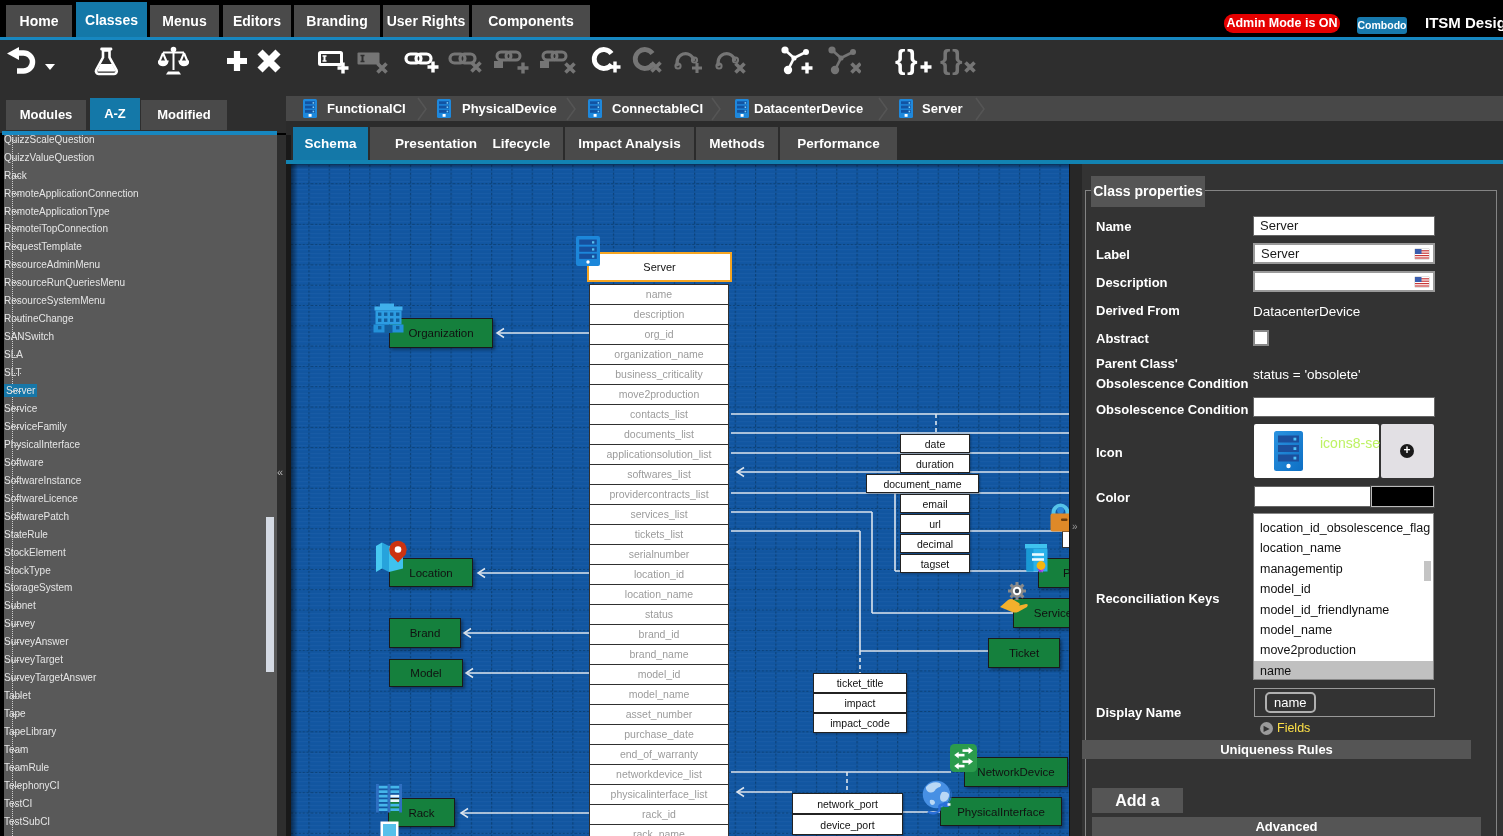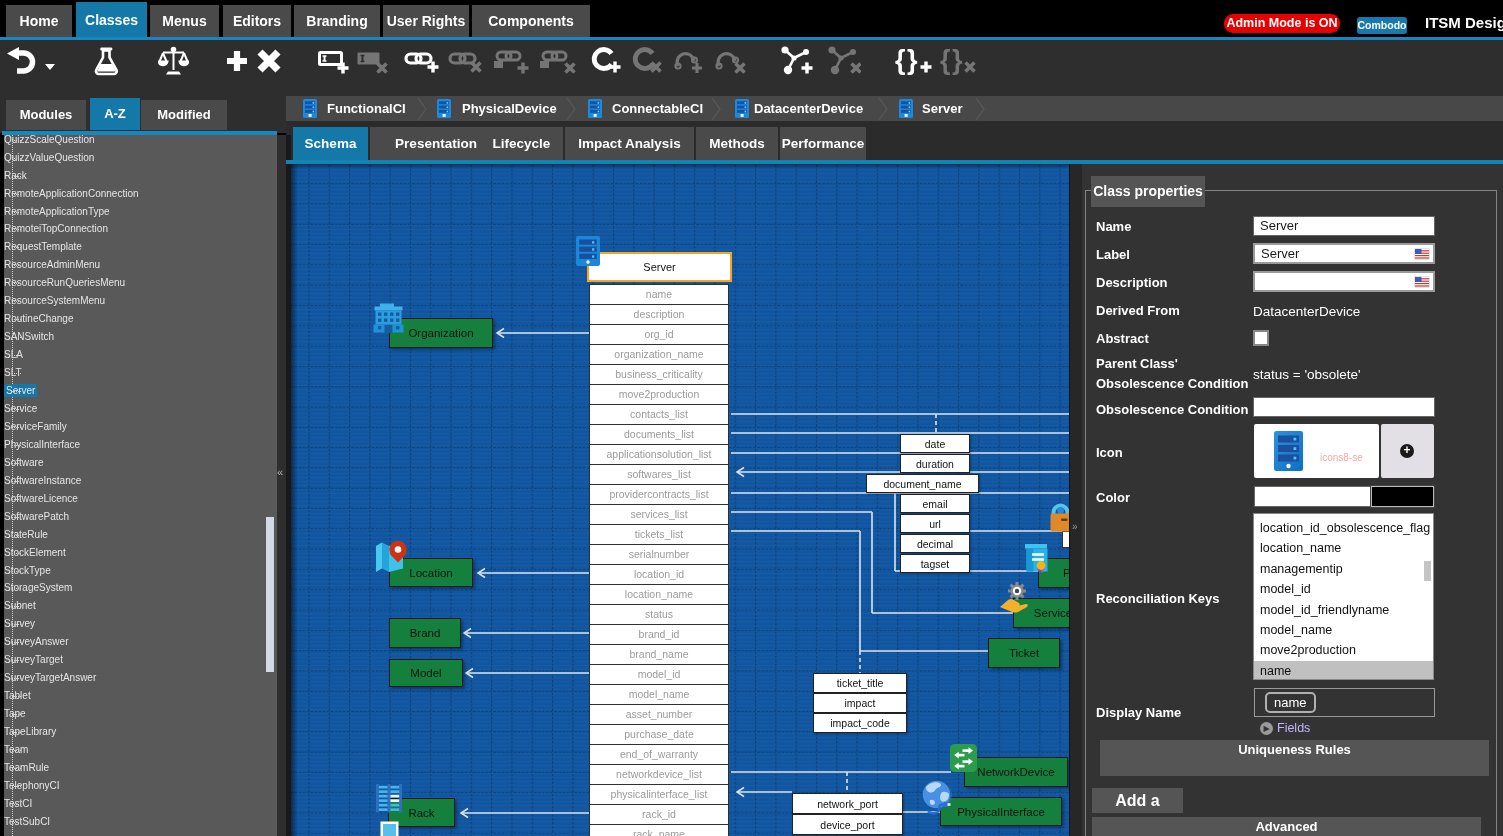--- a/index.html
+++ b/index.html
@@ -337,21 +337,21 @@
         <path d="M1 2 L9 13 L1 24" stroke="#555" stroke-width="1.6" fill="none"></path>
       </svg>
     </div>
 
   <div class="dtabbar">
     <div class="dtab act" style="left:7px;width:75px">Schema</div>
     <div class="dtab" style="left:84px;width:132px">Presentation</div>
     <div class="dtab" style="left:194px;width:83px">Lifecycle</div>
     <div class="dtab" style="left:279px;width:129px">Impact Analysis</div>
     <div class="dtab" style="left:410px;width:82px">Methods</div>
-    <div class="dtab" style="left:494px;width:86px">Performance</div>
+    <div class="dtab" style="left:494px;width:117px">Performance</div>
   </div>
 
   <div class="ledge"></div>
   <div id="canvas">
       <svg width="778" height="675" style="position:absolute;left:0;top:0">
         <defs>
           <pattern id="gr" width="20.3" height="20.3" patternUnits="userSpaceOnUse">
             <path d="M0 23.4 H20.3" transform="translate(0,-21)" stroke="#0b4177" stroke-width="1.15" stroke-dasharray="2.2,1.7" fill="none"></path>
             <path d="M18 0 V20.3" stroke="#0b4177" stroke-width="1.15" stroke-dasharray="2.2,1.7" fill="none"></path>
           </pattern>
@@ -621,21 +621,21 @@
         </defs>
         <rect width="29" height="40" rx="2.5" fill="url(#sg1)"></rect>
         <rect x="4" y="4.5" width="21" height="7" fill="#1c4f9c"></rect>
         <rect x="4" y="14" width="21" height="7" fill="#1c4f9c"></rect>
         <rect x="4" y="23.5" width="21" height="7" fill="#1c4f9c"></rect>
         <rect x="19.5" y="6.7" width="2.8" height="2.8" fill="#4fc3f7"></rect>
         <rect x="19.5" y="16.2" width="2.8" height="2.8" fill="#4fc3f7"></rect>
         <rect x="19.5" y="25.7" width="2.8" height="2.8" fill="#4fc3f7"></rect>
         <circle cx="14.5" cy="35" r="2.2" fill="#fff"></circle>
       </svg>
-    <div class="abs" style="left:238px;top:291px;color:#fca5a5;font-size:10px">icons8-se</div>
+    <div class="abs" style="left:238px;top:274px;color:#bef264;font-size:14px">icons8-se</div>
     <div class="abs" style="left:299px;top:263px;width:53px;height:54px;background:#e2e0e4;border-radius:2px"></div>
     <div class="abs" style="left:318px;top:283px;width:14px;height:14px;background:#1a1a1a;border-radius:50%;color:#fff;font-weight:bold;font-size:12px;text-align:center;line-height:13px">+</div>
     <div class="plab" style="top:329px">Color</div>
     <div class="abs" style="left:172px;top:325px;width:117px;height:21px;background:#fff;border:1px solid #666"></div>
     <div class="abs" style="left:289px;top:325px;width:63px;height:21px;background:#000;border:1px solid #bbb;box-shadow:0 0 0 1px #444"></div>
     <div class="plab" style="top:430px">Reconciliation Keys</div>
     <div id="reconbox" class="abs" style="left:171px;top:352px;width:181px;height:167px;background:#fff;border:1px solid #888;overflow:hidden">
         <div style="height:4px"></div>
         <div style="height:20.4px;line-height:20.4px;font-size:12.5px;color:#111;padding-left:6px;">location_id_obsolescence_flag</div>
         <div style="height:20.4px;line-height:20.4px;font-size:12.5px;color:#111;padding-left:6px;">location_name</div>
@@ -644,18 +644,18 @@
         <div style="height:20.4px;line-height:20.4px;font-size:12.5px;color:#111;padding-left:6px;">model_id_friendlyname</div>
         <div style="height:20.4px;line-height:20.4px;font-size:12.5px;color:#111;padding-left:6px;">model_name</div>
         <div style="height:20.4px;line-height:20.4px;font-size:12.5px;color:#111;padding-left:6px;">move2production</div>
         <div style="height:20.4px;line-height:20.4px;font-size:12.5px;color:#111;padding-left:6px;background:#c0c0c0">name</div>
         <div style="position:absolute;right:2px;top:47px;width:7px;height:20px;background:#c4c4c4"></div>
       </div>
     <div class="plab" style="top:544px">Display Name</div>
     <div class="abs" style="left:172px;top:527px;width:181px;height:29px;border:1px solid #999"></div>
     <div class="abs" style="left:183px;top:531px;height:21px;padding:0 7px;border:2px solid #b0b0b0;border-radius:5px;color:#fff;font-size:13px;line-height:17px">name</div>
     <div class="abs" style="left:178px;top:561px;width:13px;height:13px;background:#9a9a9a;border-radius:50%;color:#333;font-size:8px;text-align:center;line-height:13px">▶</div>
-    <div class="abs" style="left:195px;top:560px;color:#c4b5fd;font-size:12.5px">Fields</div>
-    <div class="gbar" style="left:18px;top:579px;width:389px;height:36px;line-height:19px">Uniqueness Rules</div>
+    <div class="abs" style="left:195px;top:560px;color:#fde047;font-size:12.5px">Fields</div>
+    <div class="gbar" style="left:0;top:579px;width:389px;height:19px;line-height:19px">Uniqueness Rules</div>
     <div class="gbar" style="left:10px;top:627px;width:91px;height:25px;line-height:25px;font-size:16px">Add a rule...</div>
     <div class="gbar" style="left:10px;top:656px;width:389px;height:19px;line-height:19px">Advanced</div>
   </div>
 </div>
 
 </body></html>

